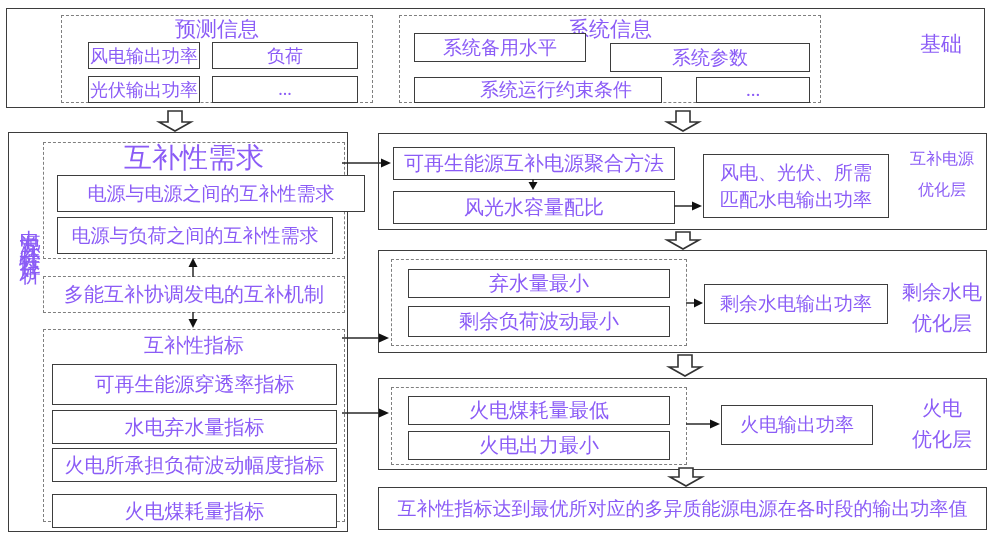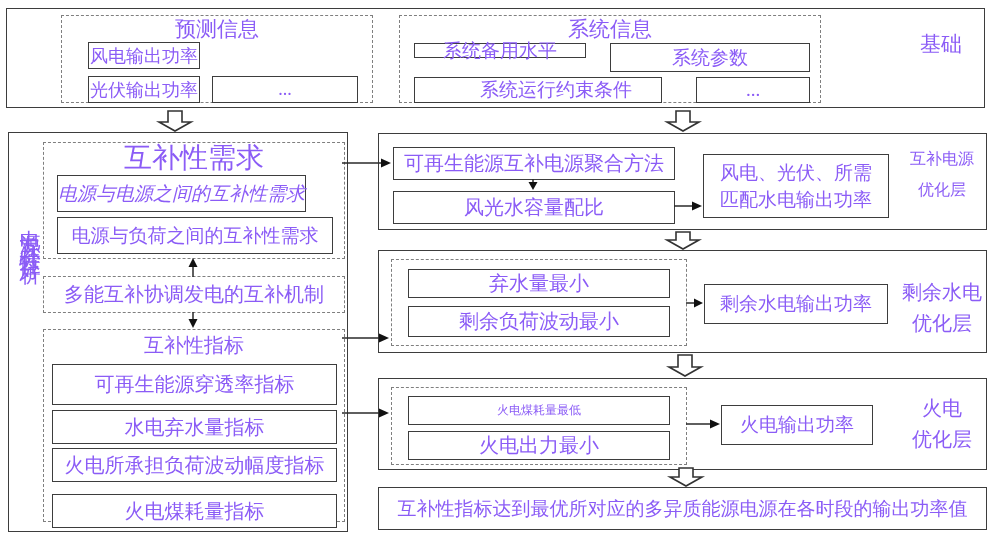--- a/index.html
+++ b/index.html
@@ -17,44 +17,45 @@
 </head>
 <body>
 
 <div class="stage">
 
   <div class="abs solid" style="left:6px;top:8px;width:979px;height:100px;">
 
     <div class="abs dashed" style="left:54px;top:6px;width:312px;height:88px;">
       <div class="abs ctr" style="left:0;top:1px;width:100%;height:24px;font-size:21px;">预测信息</div>
       <div class="abs solid ctr" style="left:26px;top:26px;width:112px;height:27px;font-size:18px;">风电输出功率</div>
+      <div class="abs solid ctr" style="left:150px;top:26px;width:146px;height:27px;font-size:18px;">负荷</div>
       <div class="abs solid ctr" style="left:26px;top:60px;width:112px;height:27px;font-size:18px;">光伏输出功率</div>
       <div class="abs solid ctr" style="left:150px;top:60px;width:146px;height:27px;font-size:18px;">...</div>
     </div>
 
     <div class="abs dashed" style="left:392px;top:6px;width:422px;height:88px;">
       <div class="abs ctr" style="left:0;top:1px;width:100%;height:24px;font-size:21px;">系统信息</div>
-      <div class="abs solid ctr" style="left:14px;top:27px;width:172px;height:15px;font-size:19px;">系统备用水平</div>
+      <div class="abs solid ctr" style="left:14px;top:17px;width:172px;height:29px;font-size:19px;">系统备用水平</div>
       <div class="abs solid ctr" style="left:210px;top:27px;width:200px;height:29px;font-size:19px;">系统参数</div>
       <div class="abs solid ctr" style="left:14px;top:61px;width:248px;height:26px;font-size:19px;padding-left:36px;">系统运行约束条件</div>
       <div class="abs solid ctr" style="left:296px;top:61px;width:114px;height:26px;font-size:19px;">...</div>
     </div>
 
     <div class="abs lbl" style="left:892px;top:22px;width:84px;font-size:21px;line-height:27px;">
       <div>基础</div>
     </div>
   </div>
 
   <div class="abs solid" style="left:8px;top:132px;width:340px;height:400px;">
 
     <div class="abs" style="left:7px;top:80px;width:30px;height:236px;writing-mode:vertical-lr;text-orientation:upright;font-size:21px;letter-spacing:5px;text-align:left;">电源互补特性分析</div>
 
     <div class="abs dashed" style="left:34px;top:9px;width:302px;height:117px;">
       <div class="abs ctr" style="left:0;top:3px;width:100%;height:24px;font-size:28px;">互补性需求</div>
-      <div class="abs solid ctr" style="left:13px;top:32px;width:249px;height:37px;font-size:19px;font-style:italic;">电源与电源之间的互补性需求</div>
+      <div class="abs solid ctr" style="left:13px;top:32px;width:308px;height:37px;font-size:19px;">电源与电源之间的互补性需求</div>
       <div class="abs solid ctr" style="left:13px;top:74px;width:276px;height:37px;font-size:19px;">电源与负荷之间的互补性需求</div>
     </div>
 
     <div class="abs dashed ctr" style="left:34px;top:143px;width:302px;height:37px;font-size:20px;">多能互补协调发电的互补机制</div>
 
     <div class="abs dashed" style="left:34px;top:196px;width:302px;height:193px;">
       <div class="abs ctr" style="left:0;top:3px;width:100%;height:24px;font-size:20px;">互补性指标</div>
       <div class="abs solid ctr" style="left:8px;top:34px;width:285px;height:41px;font-size:20px;">可再生能源穿透率指标</div>
       <div class="abs solid ctr" style="left:8px;top:80px;width:285px;height:34px;font-size:20px;">水电弃水量指标</div>
       <div class="abs solid ctr" style="left:8px;top:118px;width:285px;height:34px;font-size:20px;">火电所承担负荷波动幅度指标</div>
@@ -82,21 +83,21 @@
       <div class="abs solid ctr" style="left:16px;top:46px;width:262px;height:31px;font-size:20px;">剩余负荷波动最小</div>
     </div>
     <div class="abs lbl" style="left:518px;top:26px;width:90px;font-size:20px;line-height:31px;">
       <div>剩余水电</div>
       <div>优化层</div>
     </div>
   </div>
 
   <div class="abs solid" style="left:378px;top:378px;width:609px;height:92px;">
     <div class="abs dashed" style="left:12px;top:8px;width:296px;height:78px;">
-      <div class="abs solid ctr" style="left:16px;top:8px;width:262px;height:29px;font-size:12px;">火电煤耗量最低</div>
+      <div class="abs solid ctr" style="left:16px;top:8px;width:262px;height:29px;font-size:20px;">火电煤耗量最低</div>
       <div class="abs solid ctr" style="left:16px;top:43px;width:262px;height:29px;font-size:20px;">火电出力最小</div>
     </div>
     <div class="abs solid ctr" style="left:342px;top:26px;width:152px;height:40px;font-size:19px;">火电输出功率</div>
     <div class="abs lbl" style="left:520px;top:14px;width:86px;font-size:20px;line-height:31px;">
       <div>火电</div>
       <div>优化层</div>
     </div>
   </div>
 
   <div class="abs solid ctr" style="left:378px;top:487px;width:609px;height:43px;font-size:19px;">互补性指标达到最优所对应的多异质能源电源在各时段的输出功率值</div>

